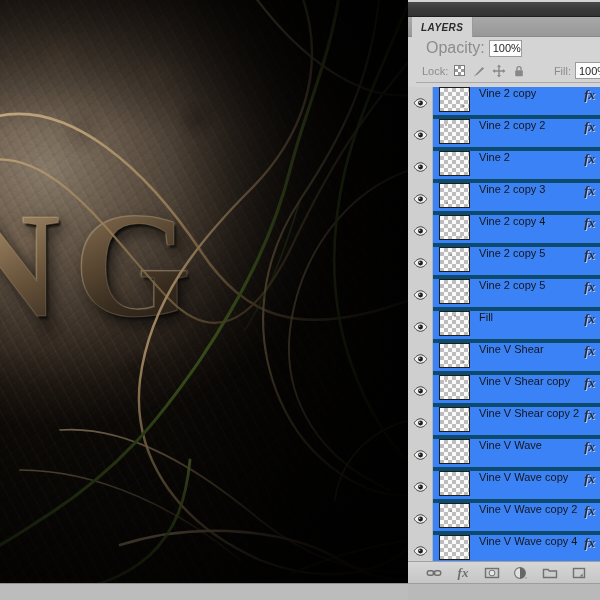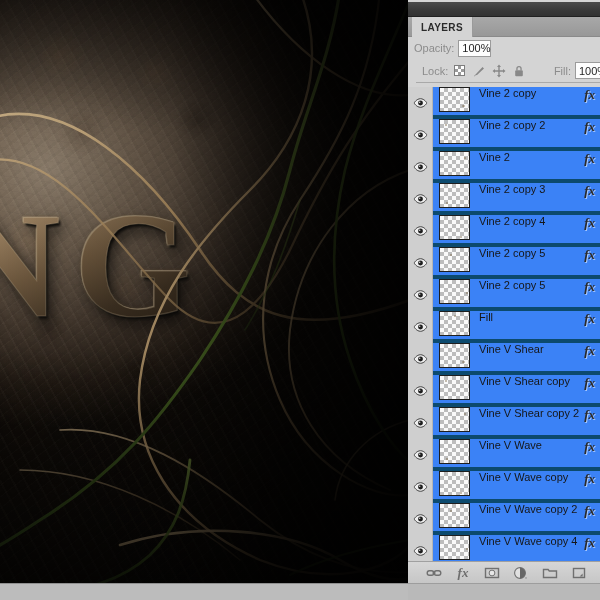--- a/index.html
+++ b/index.html
@@ -126,20 +126,21 @@
     border-bottom: 1px solid #8a8a8a;
   }
   .tab {
     position: absolute; left: 4px; top: 0; height: 20px;
     padding: 0 9px;
     display: flex; align-items: center;
     background: #d4d4d4;
     font-size: 10px; font-weight: bold; color: #2b2b2b;
     letter-spacing: .4px;
     border-right: 1px solid #9a9a9a;
+    font-style: italic;
   }
 
   .mode-row {
     position: absolute; left: 0; top: 37px; width: 192px; height: 22px;
     display: flex; align-items: center;
     background: #d4d4d4;
   }
   .blend-select {
     position: relative;
     margin-left: 5px;
@@ -150,21 +151,21 @@
     padding-left: 4px;
     font-size: 11px; color: #1f1f1f;
   }
   .blend-arrow {
     position: absolute; right: 4px; top: 50%; transform: translateY(-50%);
     width: 0; height: 0;
     border-left: 4px solid transparent; border-right: 4px solid transparent;
     border-top: 4px solid #9a9a9a;
   }
   .opacity-lbl {
-    margin-left: 6px; font-size: 11px; color: #8c8c8c;
+    margin-left: 18px; font-size: 16px; color: #8c8c8c;
   }
   .opacity-val {
     margin-left: 4px; width: 33px; height: 17px;
     background: #fdfdfd; border: 1px solid #9b9b9b;
     display: flex; align-items: center; padding-left: 3px;
     font-size: 11px; color: #1f1f1f;
   }
 
   .lock-row {
     position: absolute; left: 8px; top: 59px; width: 192px; height: 24px;

